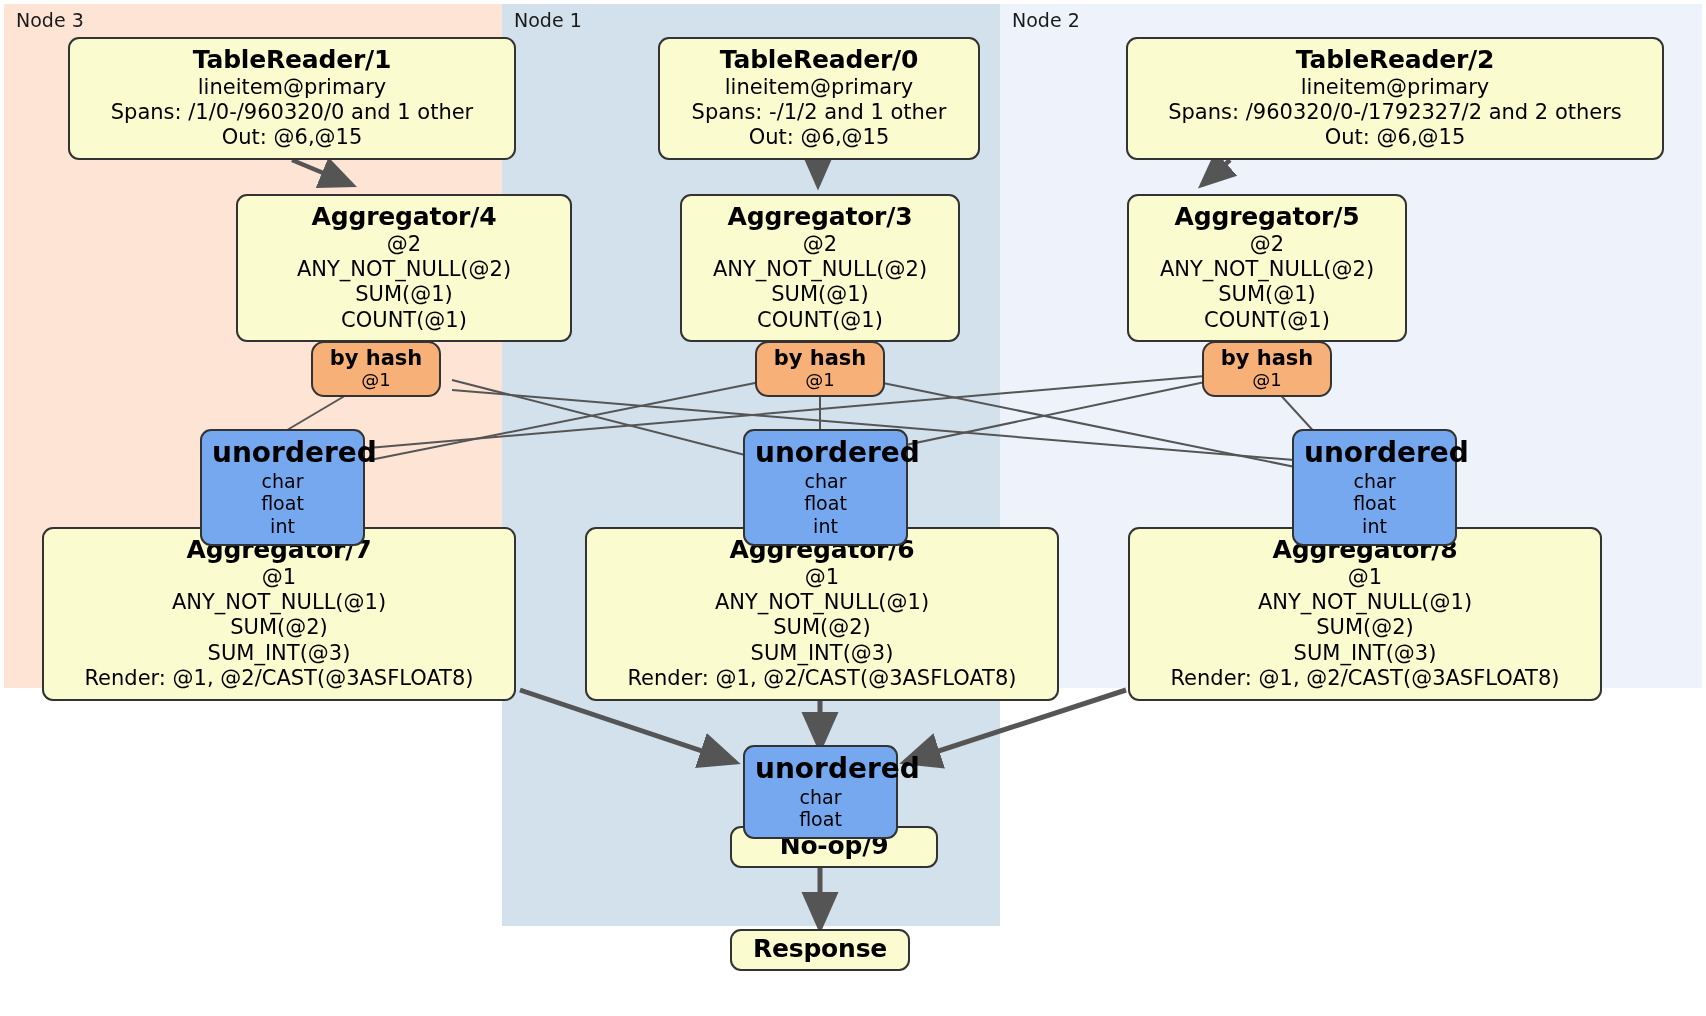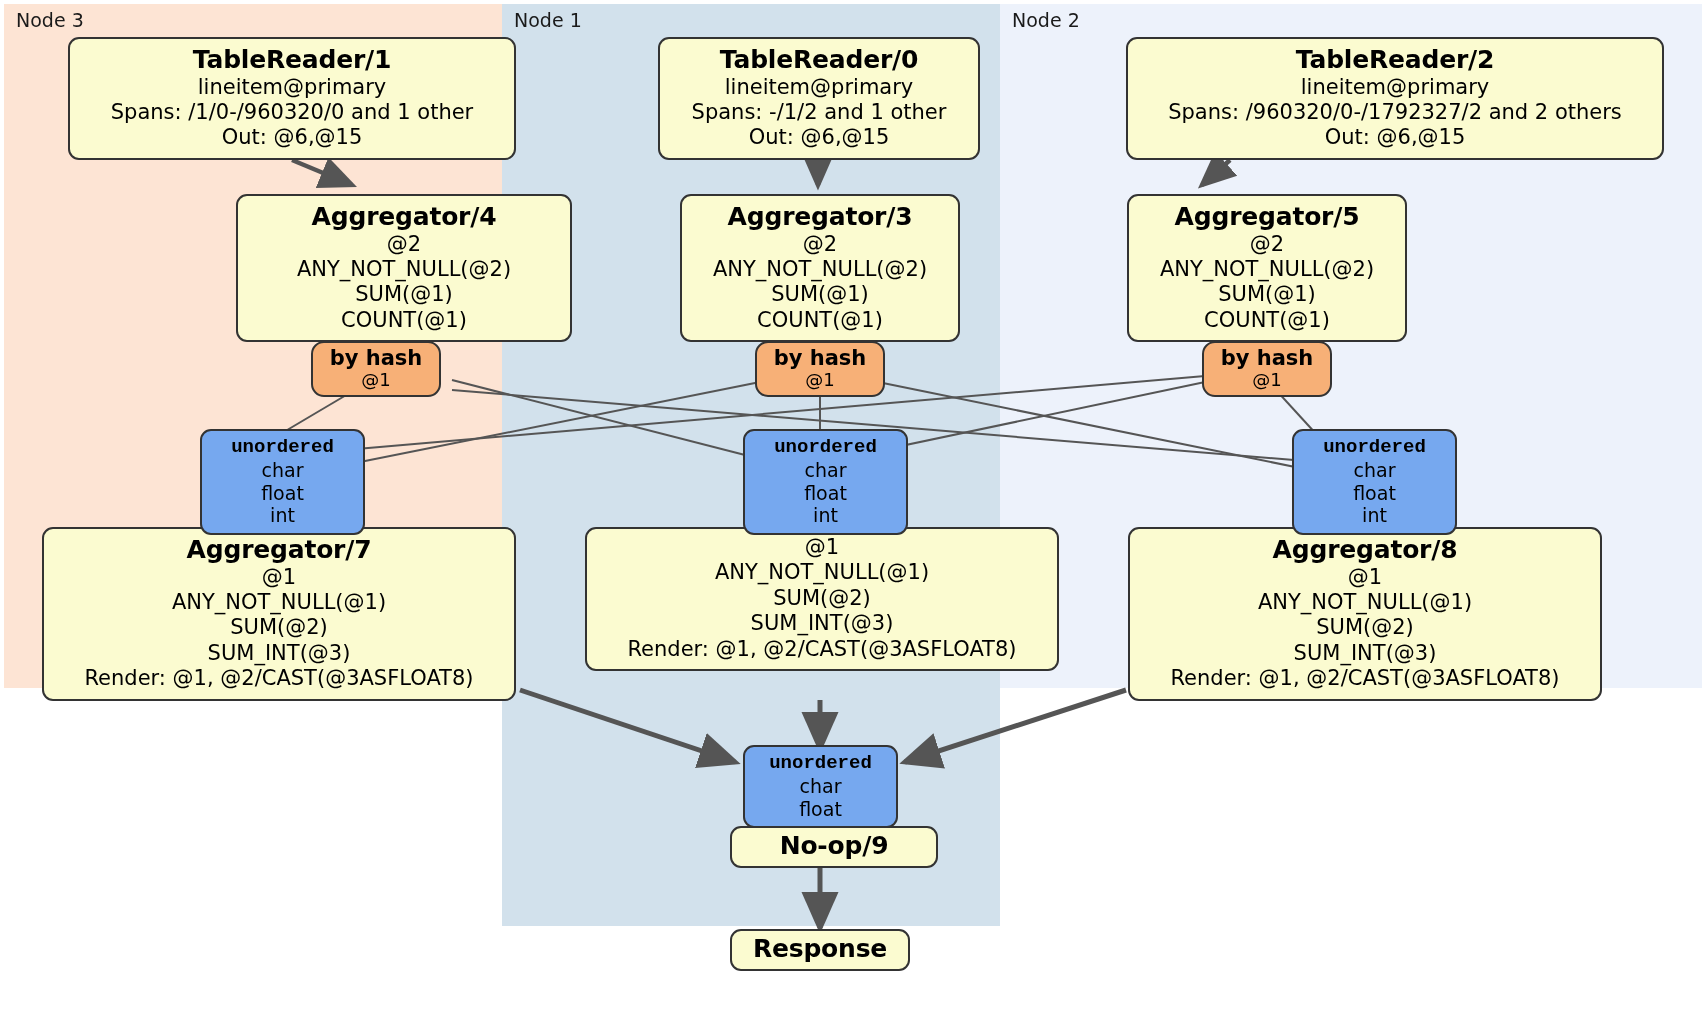--- a/index.html
+++ b/index.html
@@ -88,24 +88,23 @@
     background: #76a8ef;
     border: 2px solid #333333;
     border-radius: 11px;
     text-align: center;
     padding: 5px 10px 6px 10px;
     z-index: 7;
     color: #000;
   }
   .stream .title {
     font-weight: bold;
-    font-size: 19px;
+    font-size: 28px;
     line-height: 1.2;
     white-space: nowrap;
-    font-family: Liberation Mono, monospace;
   }
   .stream .line {
     font-size: 19px;
     line-height: 1.2;
     white-space: nowrap;
   }
   
   #edges {
     position: absolute;
     left: 0;
@@ -221,20 +220,21 @@
   </div>
 
   <div class="stream" style="left:743px; top:429px; width:165px;">
     <div class="title">unordered</div>
     <div class="line">char</div>
     <div class="line">float</div>
     <div class="line">int</div>
   </div>
 
   <div class="proc" style="left:585px; top:527px; width:474px;">
+    <div class="title">Aggregator/6</div>
     <div class="line">@1</div>
     <div class="line">ANY_NOT_NULL(@1)</div>
     <div class="line">SUM(@2)</div>
     <div class="line">SUM_INT(@3)</div>
     <div class="line">Render: @1, @2/CAST(@3ASFLOAT8)</div>
   </div>
 
   <div class="stream" style="left:743px; top:745px; width:155px;">
     <div class="title">unordered</div>
     <div class="line">char</div>

